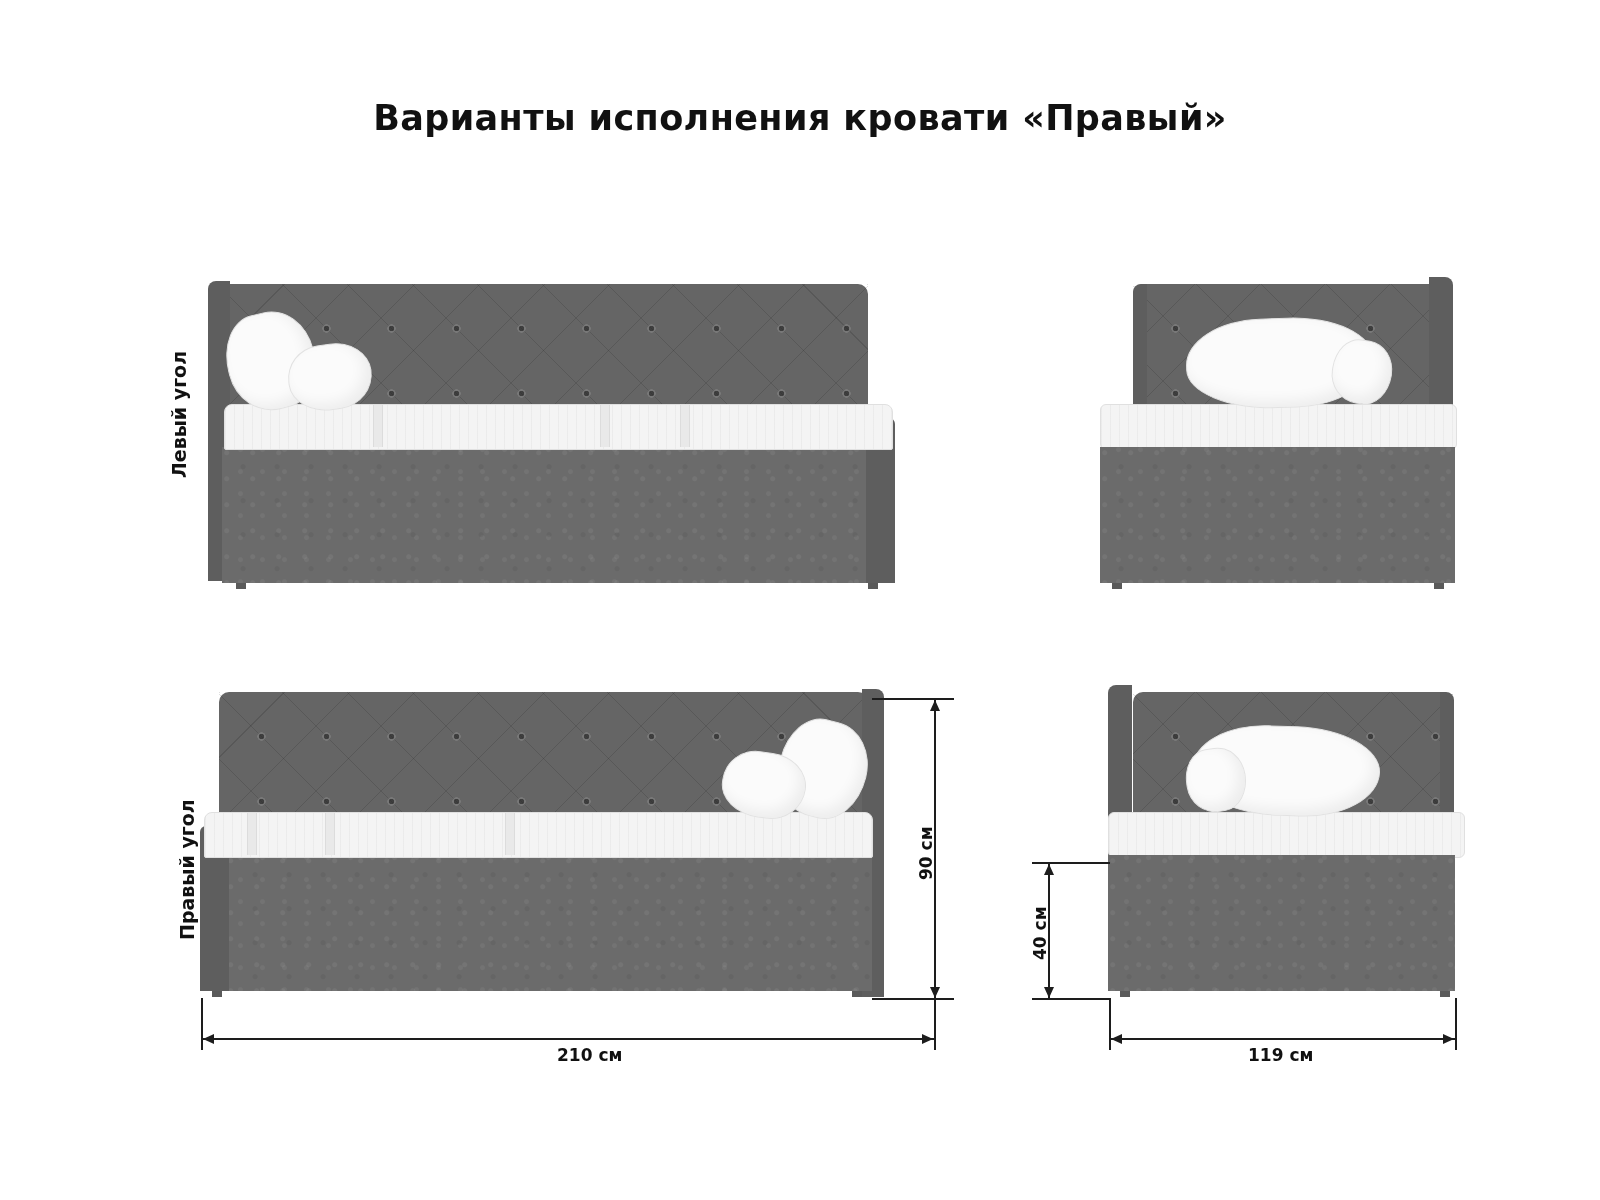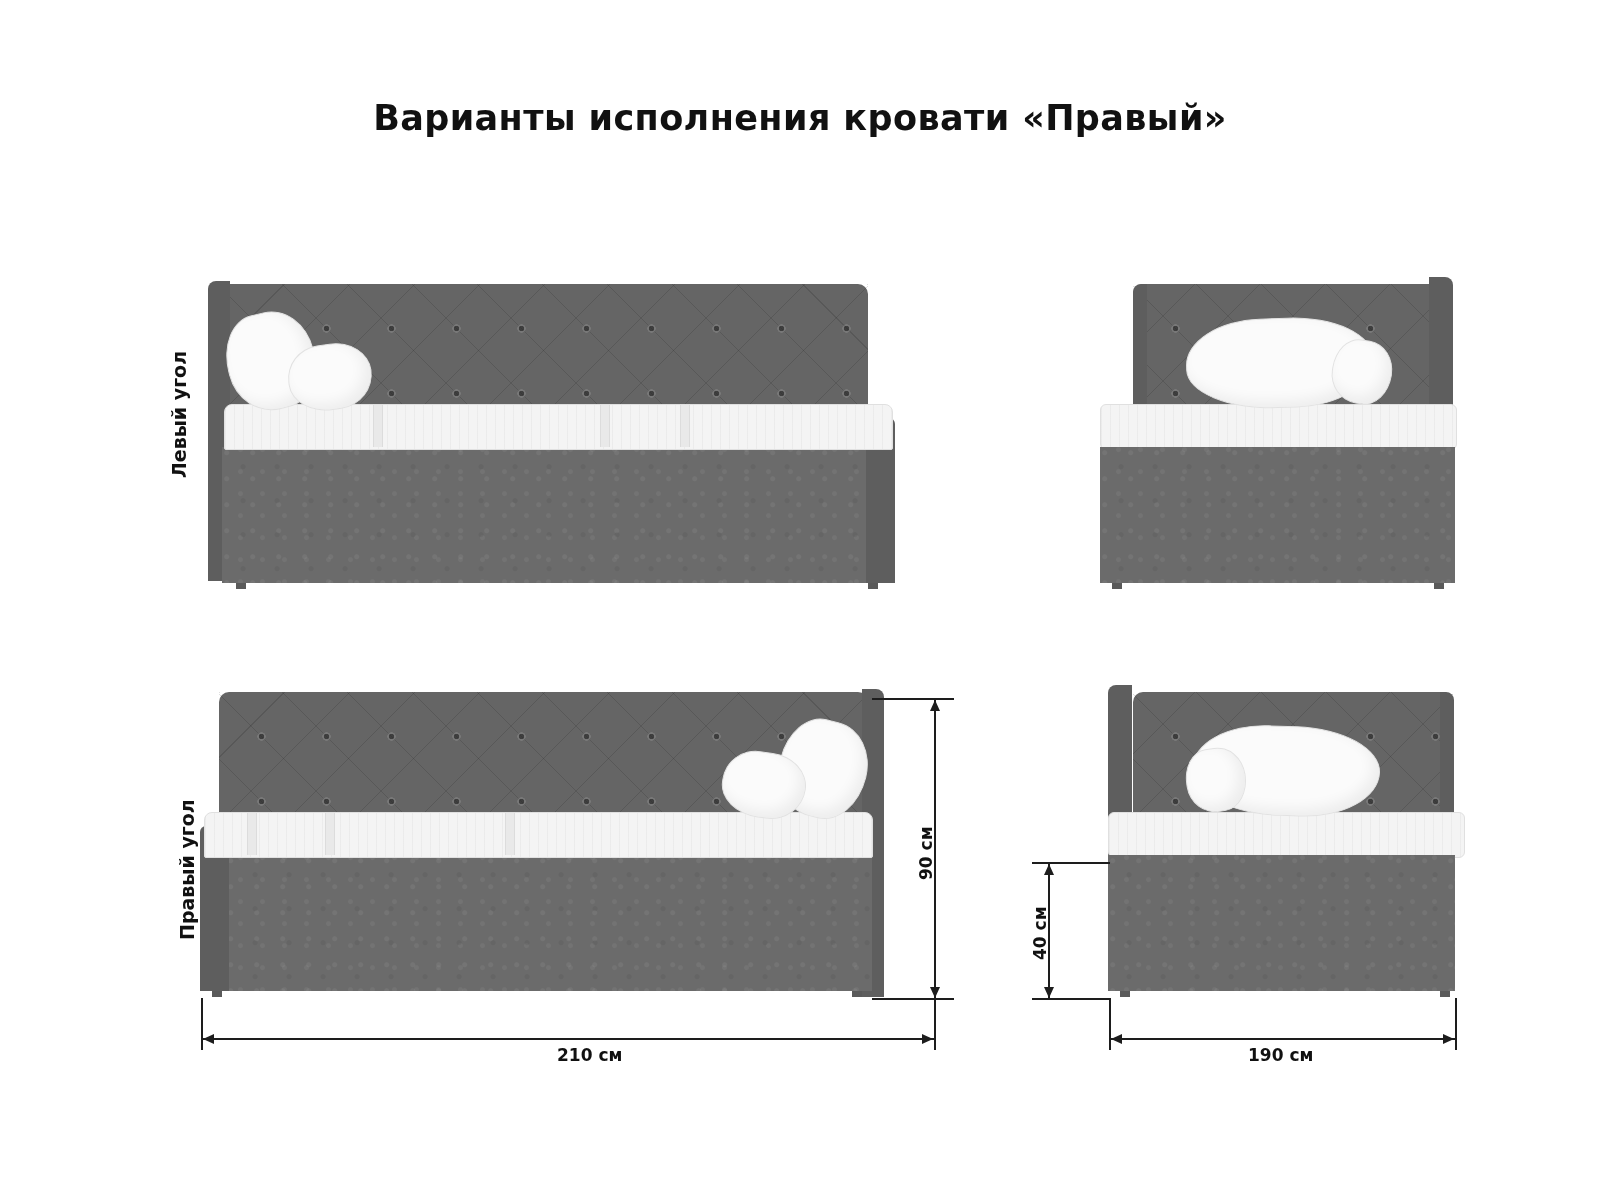--- a/index.html
+++ b/index.html
@@ -234,14 +234,14 @@
   <div class="arrow arr-down" style="left:1044px; top:987px;"></div>
   <div class="dim-text dim-text-v" style="left:1030px; top:960px;">40 см</div>
 </div>
 
 <div>
   <div class="dim-line dim-v" style="left:1109px; top:998px; height:52px;"></div>
   <div class="dim-line dim-v" style="left:1455px; top:998px; height:52px;"></div>
   <div class="dim-line dim-h" style="left:1109px; top:1038px; width:346px;"></div>
   <div class="arrow arr-left" style="left:1111px; top:1034px;"></div>
   <div class="arrow arr-right" style="left:1443px; top:1034px;"></div>
-  <div class="dim-text" style="left:1248px; top:1045px;">190 см</div>
+  <div class="dim-text" style="left:1248px; top:1045px;">119 см</div>
 </div>
 
 </body></html>

